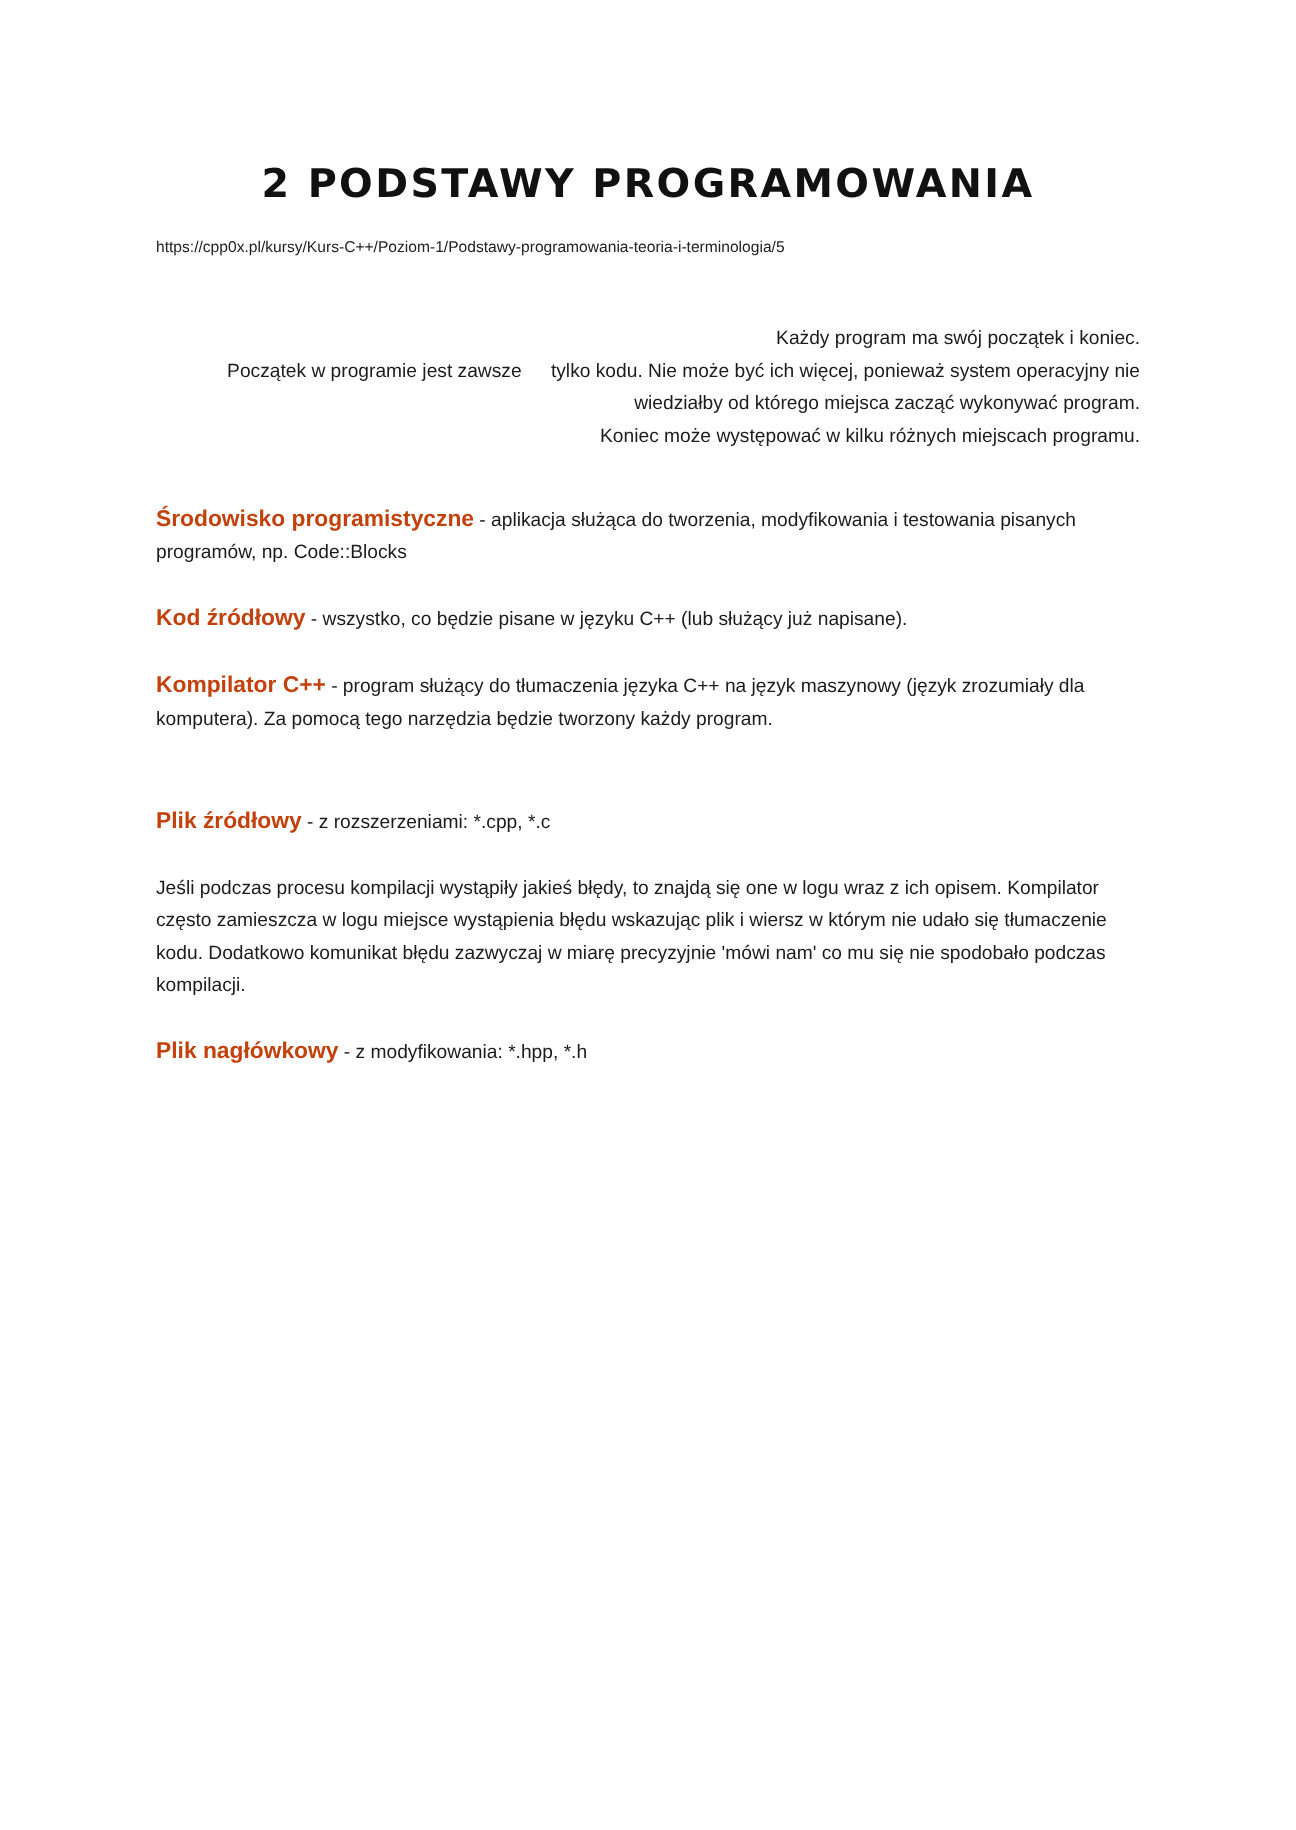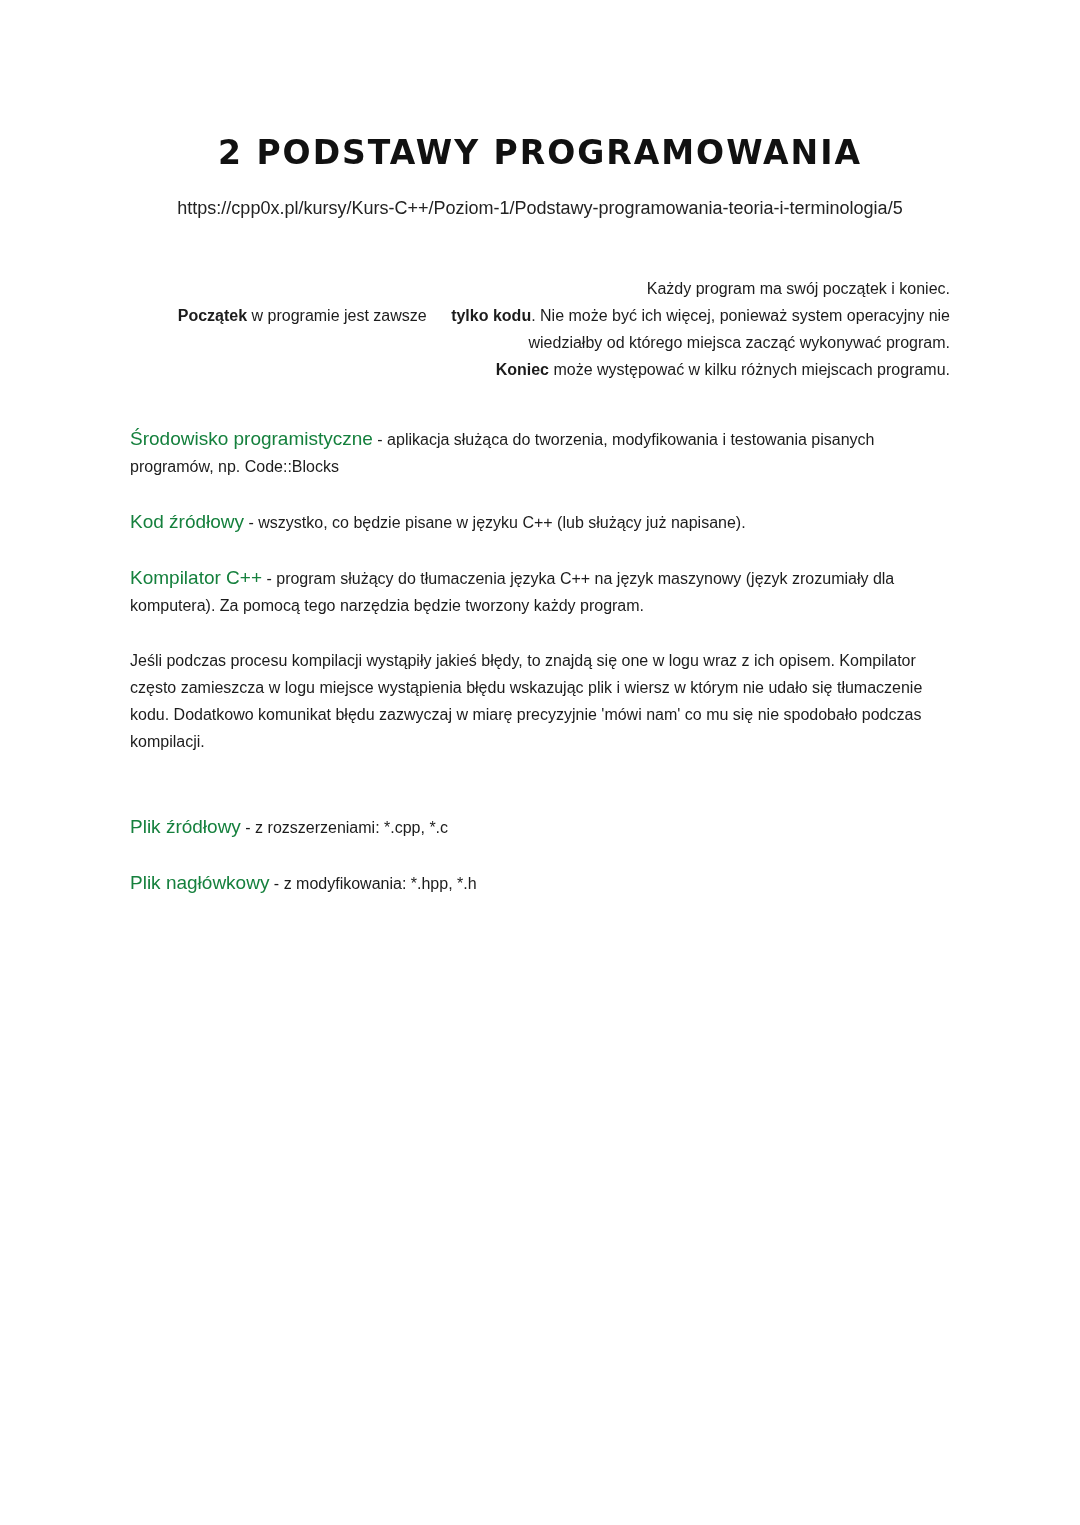--- a/index.html
+++ b/index.html
@@ -25,22 +25,21 @@
     text-align: center;
     font-family: "DejaVu Sans", sans-serif;
     font-weight: bold;
     font-size: 33px;
     letter-spacing: 2px;
     color: #111111;
     white-space: nowrap;
   }
   .source-url {
     margin-top: 26px;
-    text-align: center;
-    font-size: 18px;
+    font-size: 13px;
     color: #222222;
   }
   .body-text {
     font-size: 16px;
     line-height: 27px;
   }
   .intro {
     margin: 56px 0 0 0;
     text-align: right;
   }
@@ -48,27 +47,27 @@
     margin: 28px 0 0 0;
   }
   .term-block.first {
     margin-top: 42px;
   }
   .term-block.spaced {
     margin-top: 58px;
   }
   .term {
     font-size: 19px;
-    font-weight: normal;
-    color: #15803d;
+    font-weight: bold;
+    color: #c2410c;
   }
   .note {
     margin: 28px 0 0 0;
   }
-  strong { font-weight: bold; margin-left: 20px; }
+  strong { font-weight: normal; margin-left: 20px; }
 </style>
 </head>
 <body>
 
 <div class="page">
 
   <h1 class="title">2 PODSTAWY PROGRAMOWANIA</h1>
 
   <div class="source-url">https://cpp0x.pl/kursy/Kurs-C++/Poziom-1/Podstawy-programowania-teoria-i-terminologia/5</div>
 
@@ -84,25 +83,25 @@
     <span class="def">- wszystko, co będzie pisane w języku C++ (lub służący już napisane).</span>
   </p>
 
   <p class="body-text term-block">
     <span class="term">Kompilator C++</span>
     <span class="def">- program służący do tłumaczenia języka C++ na język maszynowy (język zrozumiały dla komputera). Za pomocą tego narzędzia będzie tworzony każdy program.</span>
   </p>
 
 
 
-  <p class="body-text note">Jeśli podczas procesu kompilacji wystąpiły jakieś błędy, to znajdą się one w logu wraz z ich opisem. Kompilator często zamieszcza w logu miejsce wystąpienia błędu wskazując plik i wiersz w którym nie udało się tłumaczenie kodu. Dodatkowo komunikat błędu zazwyczaj w miarę precyzyjnie 'mówi nam' co mu się nie spodobało podczas kompilacji.</p>
-
   <p class="body-text term-block spaced">
     <span class="term">Plik źródłowy</span>
     <span class="def">- z rozszerzeniami: *.cpp, *.c</span>
   </p>
+
+  <p class="body-text note">Jeśli podczas procesu kompilacji wystąpiły jakieś błędy, to znajdą się one w logu wraz z ich opisem. Kompilator często zamieszcza w logu miejsce wystąpienia błędu wskazując plik i wiersz w którym nie udało się tłumaczenie kodu. Dodatkowo komunikat błędu zazwyczaj w miarę precyzyjnie 'mówi nam' co mu się nie spodobało podczas kompilacji.</p>
 
   <p class="body-text term-block">
     <span class="term">Plik nagłówkowy</span>
     <span class="def">- z modyfikowania: *.hpp, *.h</span>
   </p>
 
 </div>
 
 </body></html>

